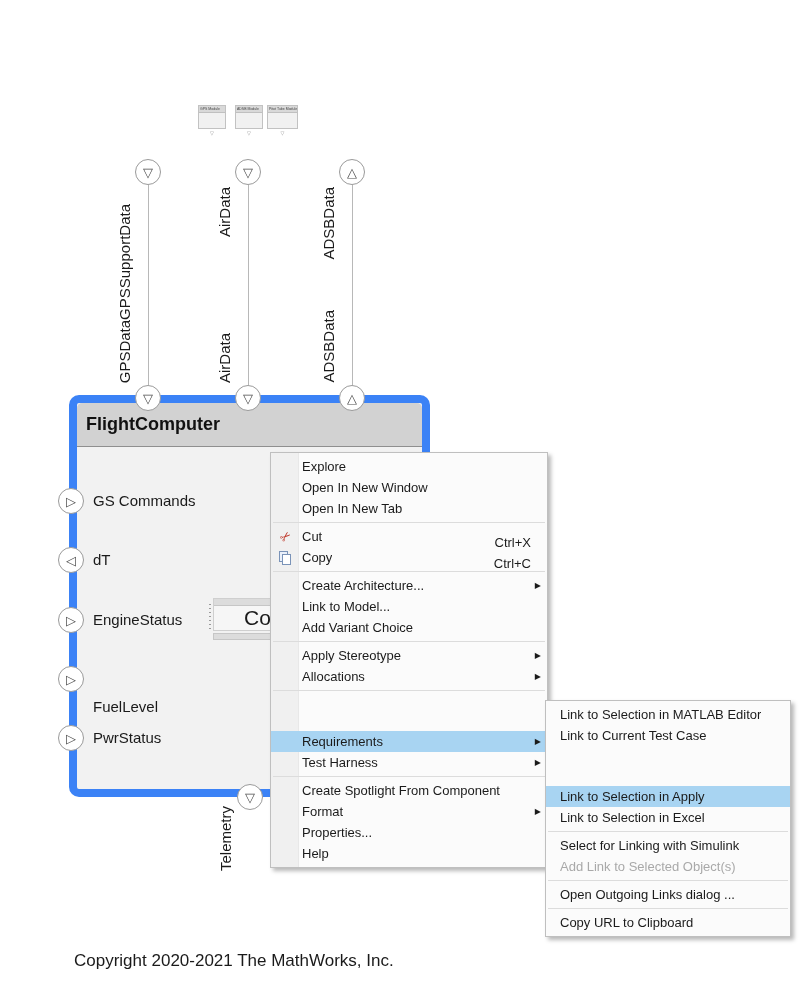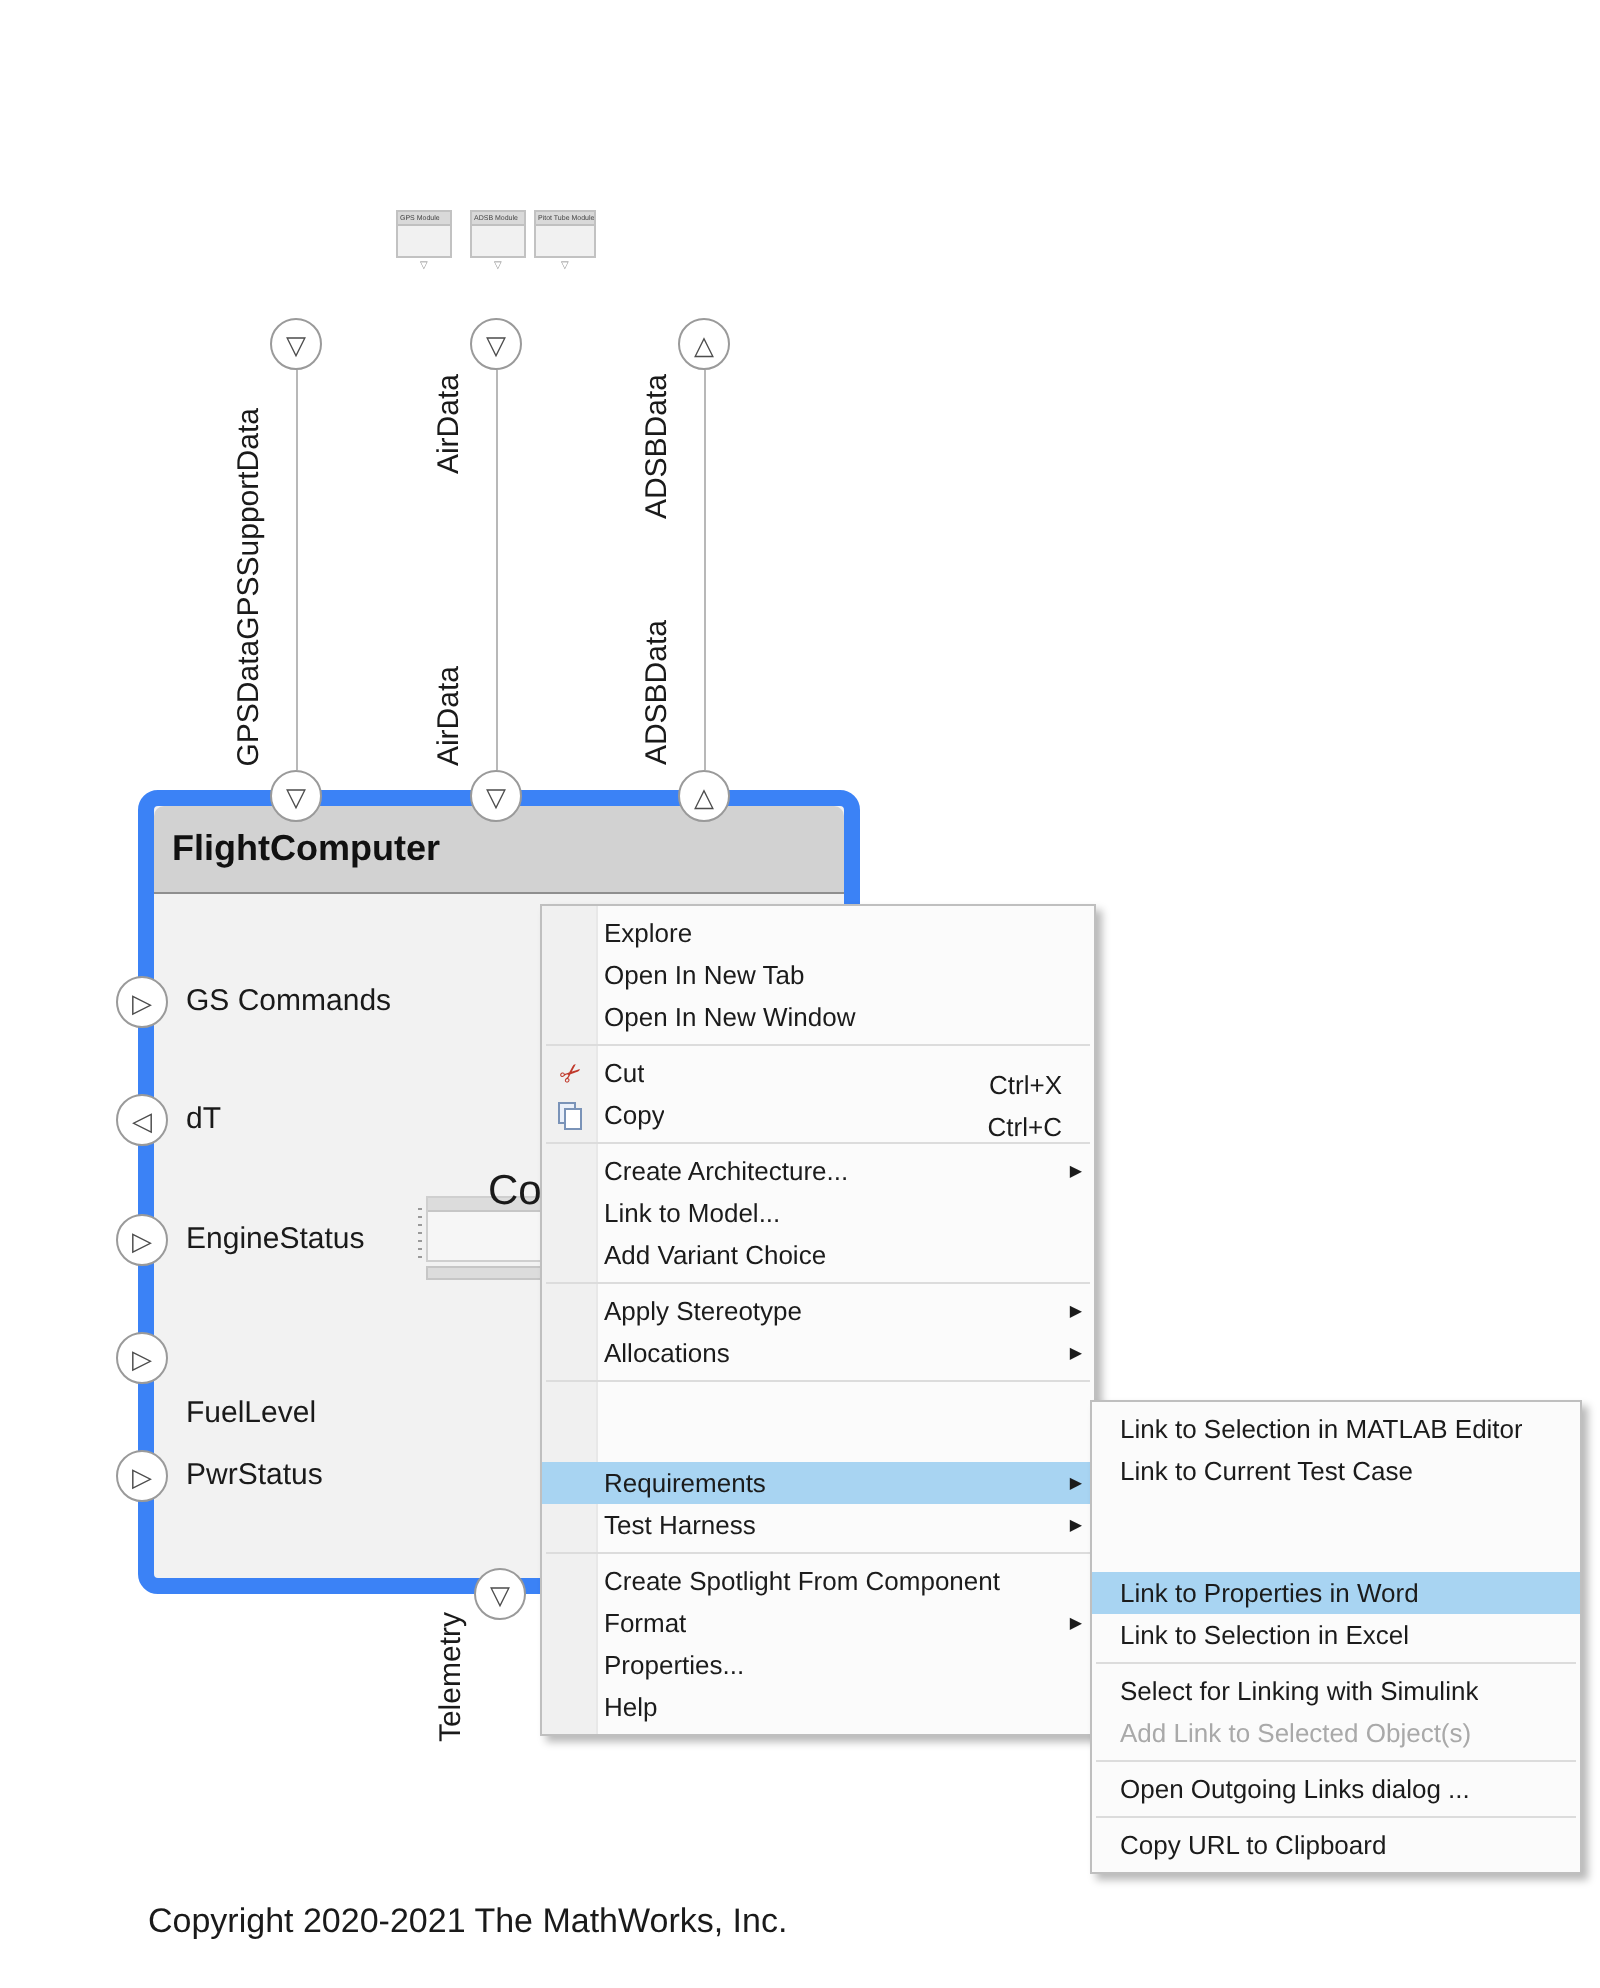--- a/index.html
+++ b/index.html
@@ -108,21 +108,21 @@
 
   <div class="arch-block" id="fc-block">
     <div class="arch-head">
       <span>FlightComputer</span>
     </div>
   </div>
 
   <div class="inner-comp" style="left:213px;top:598px;width:86px;height:33px;">
     <div class="inner-head"></div>
   </div>
-  <div class="inner-label" style="left:244px;top:584px;text-align:center;">Co</div>
+  <div class="inner-label" style="left:244px;top:606px;text-align:center;">Co</div>
   <div class="tick-col" style="left:209px;top:604px;height:26px;"></div>
   <div class="inner-strip" style="left:213px;top:633px;width:58px;"></div>
 
   <div id="fc-ports">
       <div class="pcirc" style="left: 58px; top: 488px;">▷</div>
       <div class="hport-label" style="left: 93px; top: 492px;">GS Commands</div>
       <div class="pcirc" style="left: 58px; top: 547px;">◁</div>
       <div class="hport-label" style="left: 93px; top: 551px;">dT</div>
       <div class="pcirc" style="left: 58px; top: 607px;">▷</div>
       <div class="hport-label" style="left: 93px; top: 611px;">EngineStatus</div>
@@ -133,24 +133,24 @@
       <div class="pcirc" style="left: 237px; top: 784px;">▽</div>
       <div class="vlabel" style="left: 217px; top: 806px;">Telemetry</div>
     </div>
 
   <div class="menu" id="ctx-menu">
     <div class="gutter"></div>
   <div class="mi">
         <span class="lbl">Explore</span>
       </div>
       <div class="mi">
+        <span class="lbl">Open In New Window</span>
+      </div>
+      <div class="mi">
         <span class="lbl">Open In New Tab</span>
-      </div>
-      <div class="mi">
-        <span class="lbl">Open In New Window</span>
       </div>
       <div class="msep"></div>
       <div class="mi">
         <span class="mic">
           <span class="ic-cut">✂</span>
         </span>
         <span class="lbl">Cut</span>
         <span class="sc">Ctrl+X</span>
       </div>
       <div class="mi">
@@ -209,21 +209,21 @@
     </div>
 
   <div class="menu" id="req-submenu">
       <div class="mi plain">
         <span class="lbl">Link to Selection in MATLAB Editor</span>
       </div>
       <div class="mi plain">
         <span class="lbl">Link to Current Test Case</span>
       </div>
       <div class="mi plain hl">
-        <span class="lbl">Link to Properties in Word</span>
+        <span class="lbl">Link to Selection in Apply</span>
       </div>
       <div class="mi plain">
         <span class="lbl">Link to Selection in Excel</span>
       </div>
       <div class="msep"></div>
       <div class="mi plain">
         <span class="lbl">Select for Linking with Simulink</span>
       </div>
       <div class="mi plain disabled">
         <span class="lbl">Add Link to Selected Object(s)</span>

